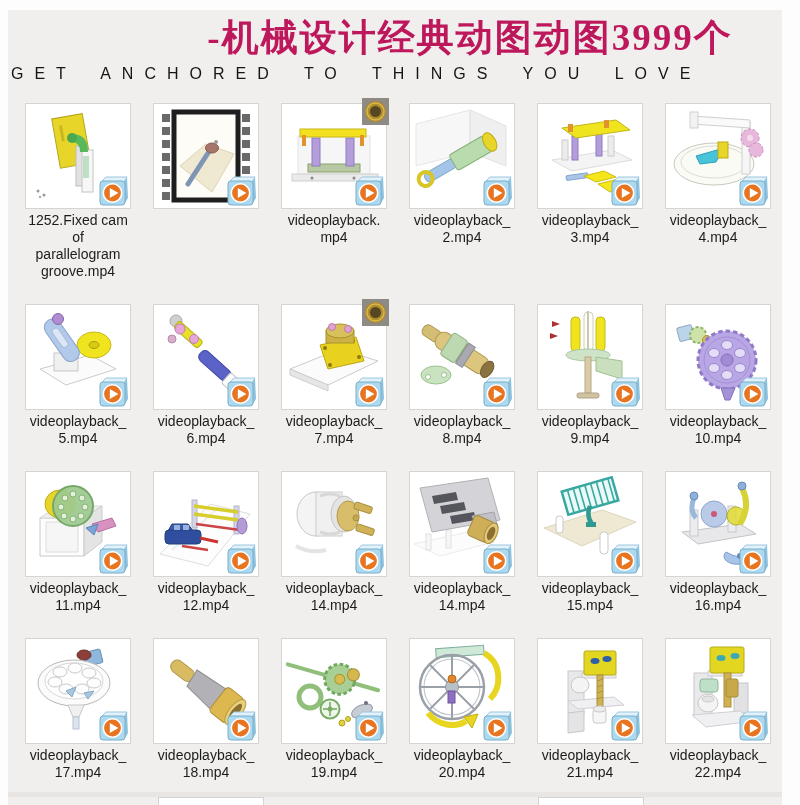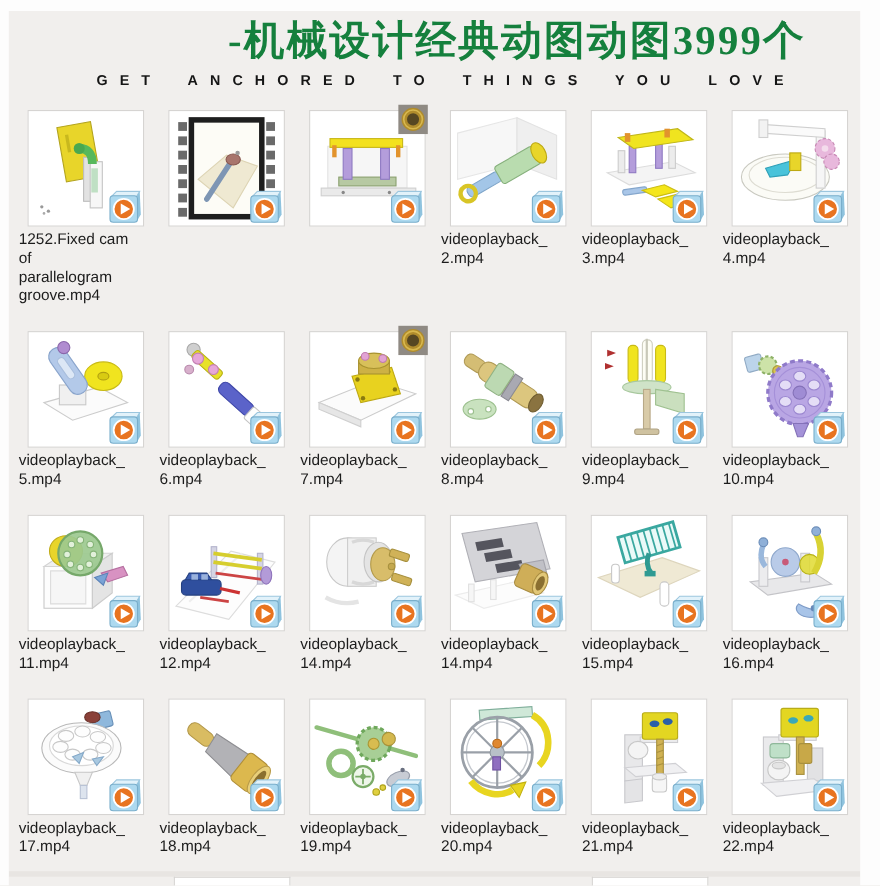--- a/index.html
+++ b/index.html
@@ -12,25 +12,25 @@
   .edge.left{left:0;top:0;width:8px;height:805px;}
   .edge.right{right:0;top:0;width:18px;height:805px;}
   .edge.top{left:0;top:0;width:800px;height:10px;}
 
   
   .header{padding-top:16px;position:relative;z-index:2;}
   .title{
     text-align:center;padding-left:140px;
     font-family:"Liberation Serif","DejaVu Serif",serif;
     font-size:37px;font-weight:bold;letter-spacing:2px;
-    color:#15803d;line-height:44px;white-space:nowrap;
+    color:#be185d;line-height:44px;white-space:nowrap;
   }
   .subtitle{
-    margin-top:5px;text-align:center;
-    font-size:13px;font-weight:700;color:#151515;
+    margin-top:5px;text-align:left;
+    font-size:16px;font-weight:400;color:#151515;
     letter-spacing:11px;word-spacing:9px;white-space:nowrap;
     padding-left:11px;
   }
 
   
   .grid{
     margin:20px 0 0 25px;width:746px;
     display:grid;grid-template-columns:repeat(6,106px);
     column-gap:22px;row-gap:24px;position:relative;z-index:2;
   }
@@ -38,21 +38,21 @@
   .tile{
     position:relative;width:106px;height:106px;box-sizing:border-box;
     background:#ffffff;border:1px solid #d6d4d2;
   }
   .thumb{position:absolute;left:0;top:0;width:104px;height:104px;}
   .badge-play{position:absolute;right:1px;bottom:1px;width:31px;height:31px;}
   .badge-ring{position:absolute;right:-3px;top:-6px;width:27px;height:27px;}
   .label{
     width:122px;margin:3px 0 0 -8px;
     font-size:14px;line-height:17px;color:#1c1c1c;
-    white-space:pre-line;
+    text-align:center;white-space:pre-line;
   }
 
   
   .bottom-band{position:absolute;left:8px;right:18px;top:792px;height:5px;background:#e8e5e2;z-index:3;}
   .partial-tile{position:absolute;top:797px;width:104px;height:8px;background:#fff;border:1px solid #d6d4d2;border-bottom:none;z-index:4;}
   .pt1{left:158px;} .pt2{left:538px;}
   .defs{position:absolute;width:0;height:0;overflow:hidden;}
 </style>
 </head>
 <body>
@@ -156,20 +156,22 @@
         <circle cx="30" cy="74" r="1.5" fill="#888"></circle>
           <circle cx="72" cy="74" r="1.5" fill="#888"></circle>
       </svg>
       <svg class="badge-ring">
           <use href="#r"></use>
         </svg>
       <svg class="badge-play">
           <use href="#p"></use>
         </svg>
     </div>
+    <div class="label">videoplayback.
+mp4</div>
   </div>
 
   <div class="cell">
     <div class="tile">
       <svg class="thumb" viewBox="0 0 104 104">
         <polygon points="6,20 60,6 60,48 6,62" fill="#f7f7f7" stroke="#e6e6e6"></polygon>
         <polygon points="60,6 96,22 96,62 60,48" fill="#efefef" stroke="#e2e2e2"></polygon>
         <g transform="translate(52,54) rotate(-30)">
           <rect x="-42" y="-5" width="34" height="10" rx="4" fill="#a3c6e8" stroke="#7da4c8"></rect>
           <circle cx="-42" cy="0" r="7" fill="none" stroke="#d8c526" stroke-width="4"></circle>

